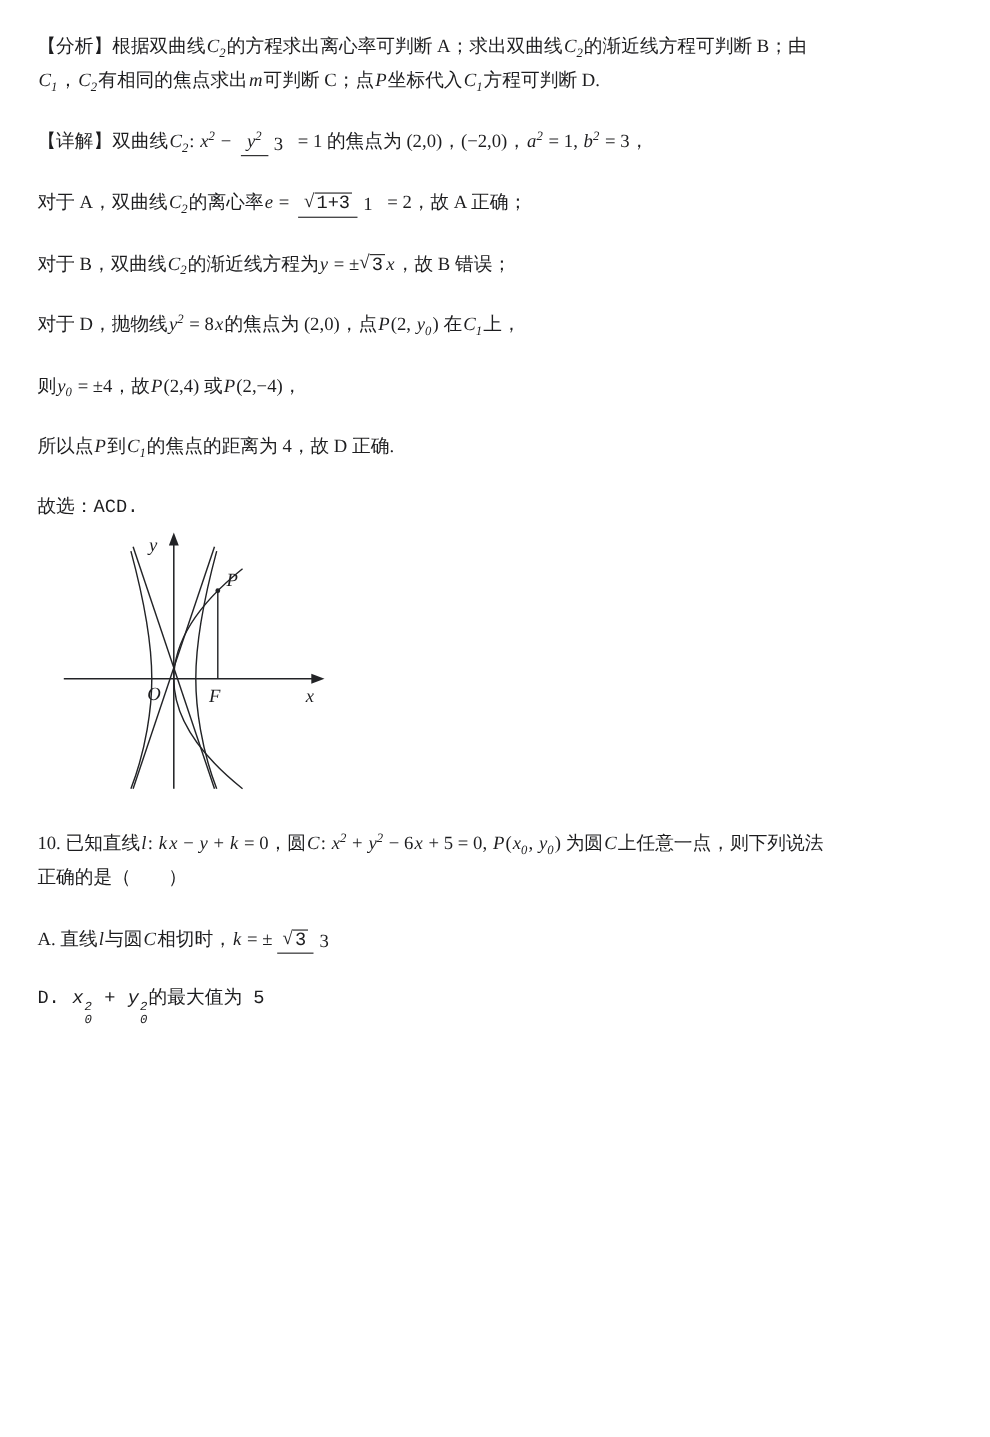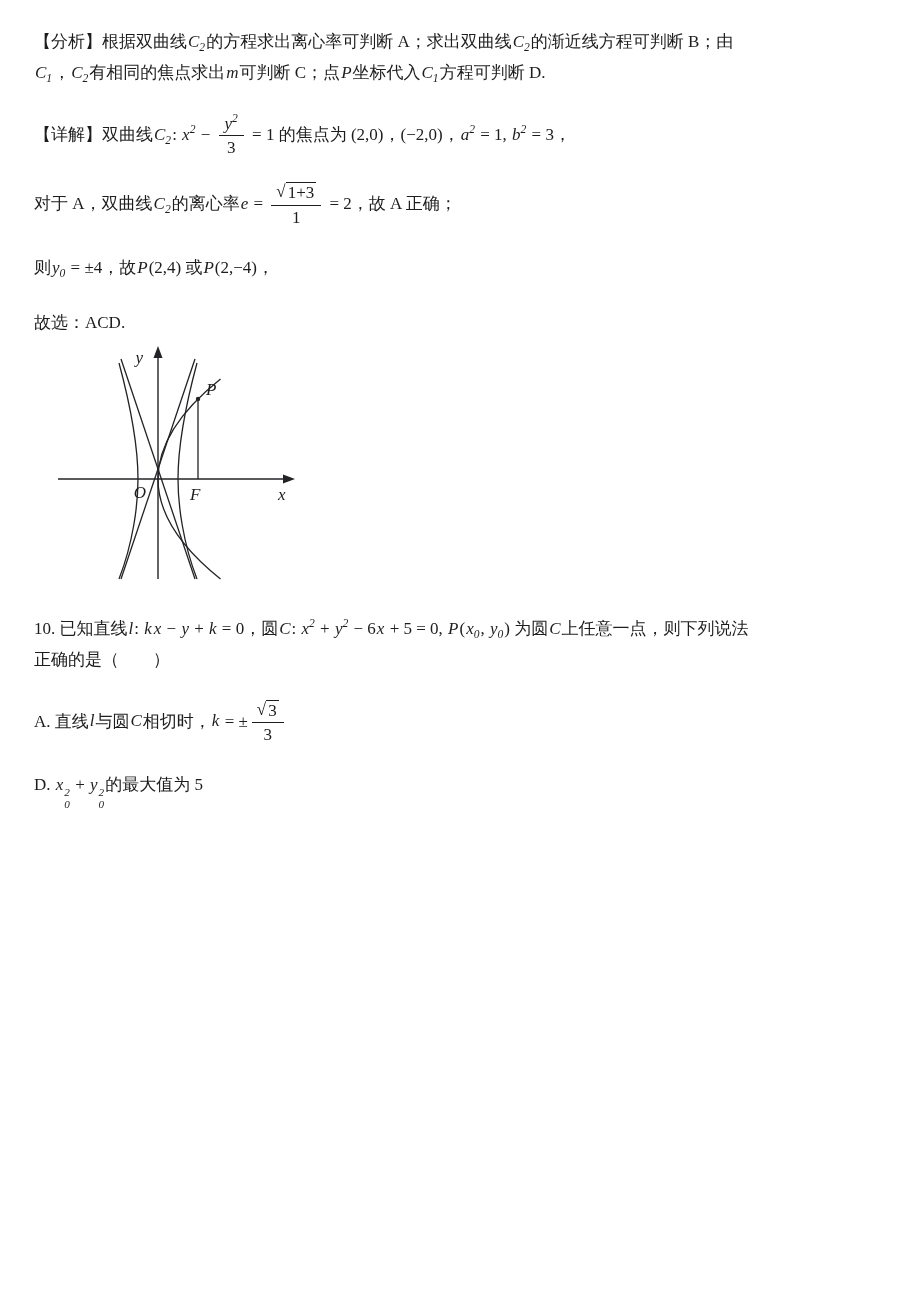--- a/index.html
+++ b/index.html
@@ -4,32 +4,32 @@
 <style>
   html,body{margin:0;padding:0;background:#ffffff;}
   body{
     width:900px;min-height:1306px;
     color:#1d1d1f;
     font-family:"Liberation Serif","DejaVu Serif",serif;
     font-size:17px;
   }
   #page{box-sizing:border-box;width:792px;min-height:1306px;padding:26px 36px 18px 34px;overflow:hidden;}
   .para{margin:0 0 24px 0;line-height:1.85;}
-  .para:last-child{margin-bottom:0;}
+  .para:last-child{margin-bottom:0;font-family:Liberation Mono, monospace;}
   .mi{font-style:italic;padding:0 1px;}
   sup,sub{font-size:0.68em;line-height:0;}
   .frac{
-    display:inline-flex;flex-direction:column;align-items:center;
+    display:inline-flex;flex-direction:row;align-items:center;
     vertical-align:middle;margin:0 4px;line-height:1.25;text-align:center;
   }
   .frac>.num{padding:0 5px 1px;border-bottom:1px solid currentColor;}
   .frac>.den{padding:1px 5px 0;}
   .sqrt{white-space:nowrap;display:inline;}
   .sqrt>.rsign{display:inline-block;transform:translateY(-1px);}
-  .sqrt>.rad{display:inline-block;border-top:1px solid currentColor;padding:0 2px;line-height:1.15;}
+  .sqrt>.rad{display:inline-block;border-top:1px solid currentColor;padding:0 2px;line-height:1.15;font-family:Liberation Mono, monospace;}
   .supsub{
     display:inline-flex;flex-direction:column;align-items:flex-start;
     font-size:0.66em;line-height:1.12;vertical-align:-0.5em;padding-left:1px;
   }
   figure{margin:2px 0 30px 16px;padding:0;}
   svg{display:block;}
   svg .curve{fill:none;stroke:#222326;stroke-width:1.3;}
   svg .axis{stroke:#222326;stroke-width:1.4;}
   svg .arrow{fill:#222326;}
   svg text{font-family:"Liberation Serif","DejaVu Serif",serif;font-style:italic;font-size:17px;fill:#1d1d1f;}
@@ -42,21 +42,24 @@
   <div id="solution">
       <div class="para">【分析】根据双曲线<span class="mi">C<sub>2</sub></span>的方程求出离心率可判断 A；求出双曲线<span class="mi">C<sub>2</sub></span>的渐近线方程可判断 B；由<span class="mi">C<sub>1</sub></span>，<span class="mi">C<sub>2</sub></span>有相同的焦点求出<span class="mi">m</span>可判断 C；点<span class="mi">P</span>坐标代入<span class="mi">C<sub>1</sub></span>方程可判断 D.</div>
       <div class="para">【详解】双曲线<span class="mi">C<sub>2</sub></span>: <span class="mi">x<sup>2</sup></span> − <span class="frac">
           <span class="num"><span class="mi">y<sup>2</sup></span></span>
           <span class="den">3</span>
         </span> = 1 的焦点为 (2,0)，(−2,0)，<span class="mi">a<sup>2</sup></span> = 1, <span class="mi">b<sup>2</sup></span> = 3，</div>
       <div class="para">对于 A，双曲线<span class="mi">C<sub>2</sub></span>的离心率<span class="mi">e</span> = <span class="frac">
           <span class="num"><span class="sqrt"><span class="rsign">√</span><span class="rad">1+3</span></span></span>
           <span class="den">1</span>
         </span> = 2，故 A 正确；</div>
+      <div class="para">对于 B，双曲线<span class="mi">C<sub>2</sub></span>的渐近线方程为<span class="mi">y</span> = ±<span class="sqrt"><span class="rsign">√</span><span class="rad">3</span></span><span class="mi">x</span>，故 B 错误；</div>
+      <div class="para">对于 D，抛物线<span class="mi">y<sup>2</sup></span> = 8<span class="mi">x</span>的焦点为 (2,0)，点<span class="mi">P</span>(2, <span class="mi">y<sub>0</sub></span>) 在<span class="mi">C<sub>1</sub></span>上，</div>
       <div class="para">则<span class="mi">y<sub>0</sub></span> = ±4，故<span class="mi">P</span>(2,4) 或<span class="mi">P</span>(2,−4)，</div>
+      <div class="para">所以点<span class="mi">P</span>到<span class="mi">C<sub>1</sub></span>的焦点的距离为 4，故 D 正确.</div>
       <div class="para">故选：ACD.</div>
     </div>
 
   <figure>
     <svg width="252" height="242" viewBox="0 0 252 242">
 
       <line class="axis" x1="108" y1="238" x2="108" y2="14"></line>
       <polygon class="arrow" points="108,5 103.5,17 112.5,17"></polygon>
       <line class="axis" x1="8" y1="138" x2="236" y2="138"></line>
       <polygon class="arrow" points="245,138 233,133.5 233,142.5"></polygon>

